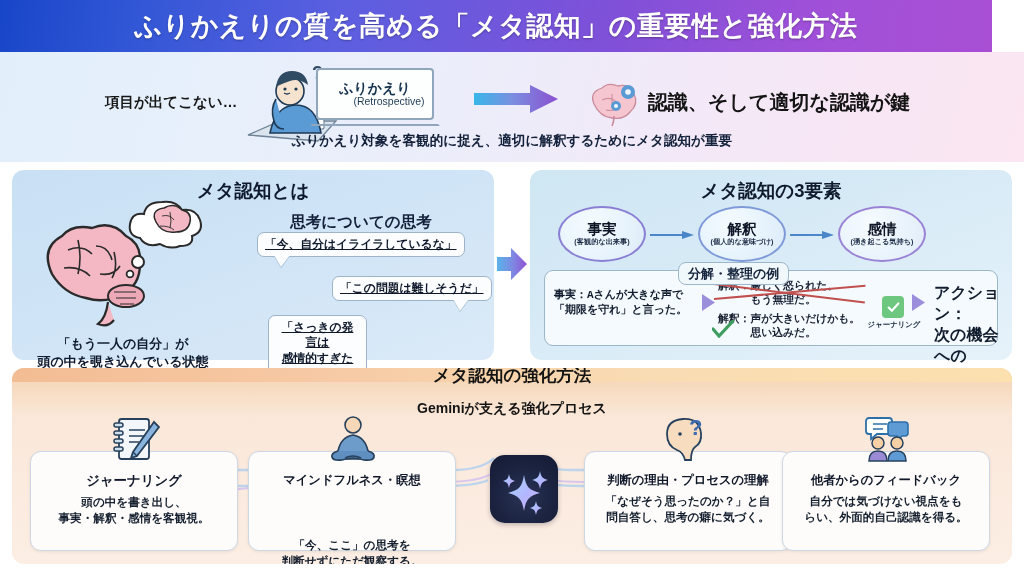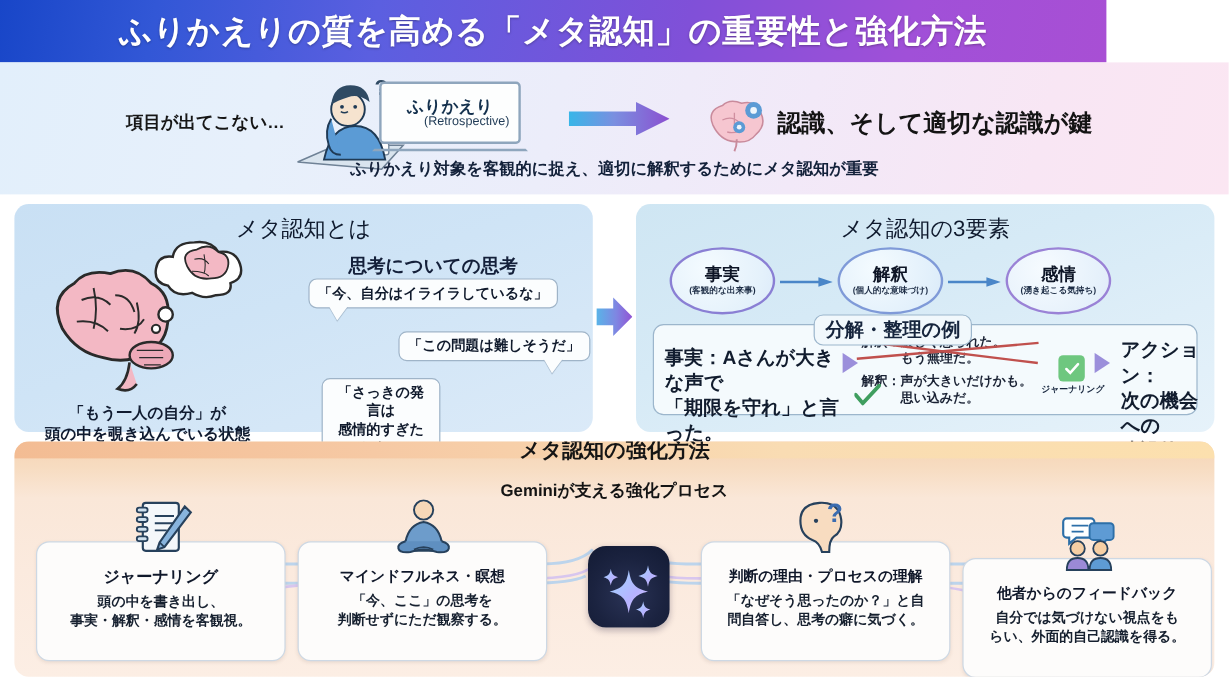--- a/index.html
+++ b/index.html
@@ -5,21 +5,21 @@
   * { box-sizing: border-box; margin: 0; padding: 0; }
   body {
     width: 1024px; height: 572px; overflow: hidden;
     font-family: "Liberation Sans", "DejaVu Sans", sans-serif;
     background: #ffffff;
   }
   #page { position: relative; width: 1024px; height: 572px; background:#fff; }
 
   
   .header {
-    position: absolute; left:0; top:0; width:922px; height:52px;
+    position: absolute; left:0; top:0; width:992px; height:52px;
     background: linear-gradient(100deg, #1846c8 0%, #3257d6 14%, #5b5fe0 34%, #8050d8 62%, #a050d8 82%, #a84fd4 100%);
     display:flex; align-items:center; justify-content:center;
   }
   .header-title {
     color:#fff; font-size:27px; font-weight:bold; letter-spacing:0.5px;
     text-shadow: 0 1px 2px rgba(0,0,0,0.30);
     white-space:nowrap;
   }
 
   
@@ -63,39 +63,39 @@
     background: linear-gradient(160deg,#c9e0f4 0%, #cfe4f6 45%, #dbeaf8 100%);
     border-radius:12px;
   }
   .panel-right {
     position:absolute; left:530px; top:170px; width:482px; height:190px;
     background: linear-gradient(160deg,#cfe6f3 0%, #d6eaf6 40%, #e6f2fa 100%);
     border-radius:12px;
   }
   .panel-title {
     position:absolute; left:0; width:100%; text-align:center; top:8px;
-    font-size:18.5px; font-weight:normal; color:#0f1a2e;
+    font-size:18.5px; font-weight:bold; color:#0f1a2e;
   }
   .mid-arrow { position:absolute; left:497px; top:246px; width:30px; height:36px; }
 
   
   .brain-big { position:absolute; left:22px; top:42px; width:150px; height:118px; }
   .thought-cloud { position:absolute; left:110px; top:28px; width:92px; height:62px; }
   .brain-caption {
     position:absolute; left:6px; top:155px; width:210px; text-align:center;
     font-size:13px; font-weight:bold; color:#101b30; line-height:1.35;margin-top:10px;
   }
   .sub-label {
     position:absolute; left:216px; top:42px; width:266px; text-align:center;
     font-size:15.5px; font-weight:bold; color:#14203a;
   }
   .bubble {
     position:absolute; background:#fbfdfe; border:1.6px solid #9fb4c8;
     border-radius:7px; font-size:11.8px; color:#101a2c; font-weight:bold;
-    padding:4px 7px; line-height:1.3; white-space:nowrap;
+    padding:4px 7px; line-height:1.3; white-space:nowrap;text-decoration:underline;
   }
   .bubble .tail {
     position:absolute; width:0; height:0;
     border-left:7px solid transparent; border-right:9px solid transparent;
     border-top:12px solid #fbfdfe; filter: drop-shadow(0 1.4px 0 #9fb4c8);
   }
   .bub1 { left:245px; top:62px; }
   .bub1 .tail { left:16px; bottom:-11px; }
   .bub2 { left:320px; top:106px; }
   .bub2 .tail { left:auto; right:22px; bottom:-11px; }
@@ -117,24 +117,24 @@
   .fa1 { left:120px; }
   .fa2 { left:260px; }
 
   .exbox {
     position:absolute; left:14px; top:100px; width:454px; height:76px;
     background:#f4fafd; border:1.5px solid #9cb6cc; border-radius:9px;
   }
   .exbox-tag {
     position:absolute; left:148px; top:92px; background:#f1f8fc;
     border:1.5px solid #9cb6cc; border-radius:8px; padding:1.5px 9px;
-    font-size:16px; font-weight:bold; color:#16253d; z-index:3;
+    font-size:13px; font-weight:bold; color:#16253d; z-index:3;
   }
   .ex-col { position:absolute; font-weight:bold; color:#111c2e; line-height:1.32; }
-  .ex-fact { left:24px; top:118px; width:148px; font-size:16px; }
+  .ex-fact { left:24px; top:118px; width:148px; font-size:11px;font-family:Liberation Mono, monospace; }
   .ex-mid  { left:188px; top:108px; width:188px; font-size:10.8px; }
   .ex-strike { color:#1a2234; position:relative; display:inline-block; }
   .ex-ok { color:#1a2234; }
   .ex-action { left:404px; top:112px; width:80px; font-size:16px; text-align:left;}
   .strike-line {
     position:absolute; background:#c0504d; height:1.6px; transform-origin:left center;
   }
   .check-big { position:absolute; left:182px; top:150px; width:22px; height:18px; }
   .checkbox-green {
     position:absolute; left:352px; top:126px; width:22px; height:22px;
@@ -166,23 +166,23 @@
   }
   .connector { position:absolute; left:0; top:60px; width:1000px; height:70px; }
 
   .card {
     position:absolute; top:83px; width:208px; height:100px;
     background:#fdfcfb; border:1.6px solid #cdd8e4; border-radius:11px;
     box-shadow:0 1px 3px rgba(90,70,60,0.10);
     display:flex; flex-direction:column; align-items:center;
   }
   .c1 { left:18px; }
-  .c2 { left:236px; }
+  .c2 { left:236px;gap:44px; }
   .c3 { left:572px; }
-  .c4 { left:790px;margin-top:14px; }
+  .c4 { left:770px; }
   .card-title { margin-top:20px; font-size:13.4px; font-weight:bold; color:#10182a; white-space:nowrap; }
   .card-title.sm { font-size:12.3px; }
   .card-body {
     margin-top:4px; font-size:11.6px; font-weight:bold; color:#16202f;
     text-align:center; line-height:1.36; padding:0 6px;
   }
   .card-icon { position:absolute; top:-36px; width:56px; height:46px; }
 
   .gemini-box {
     position:absolute; left:478px; top:87px; width:68px; height:68px;

